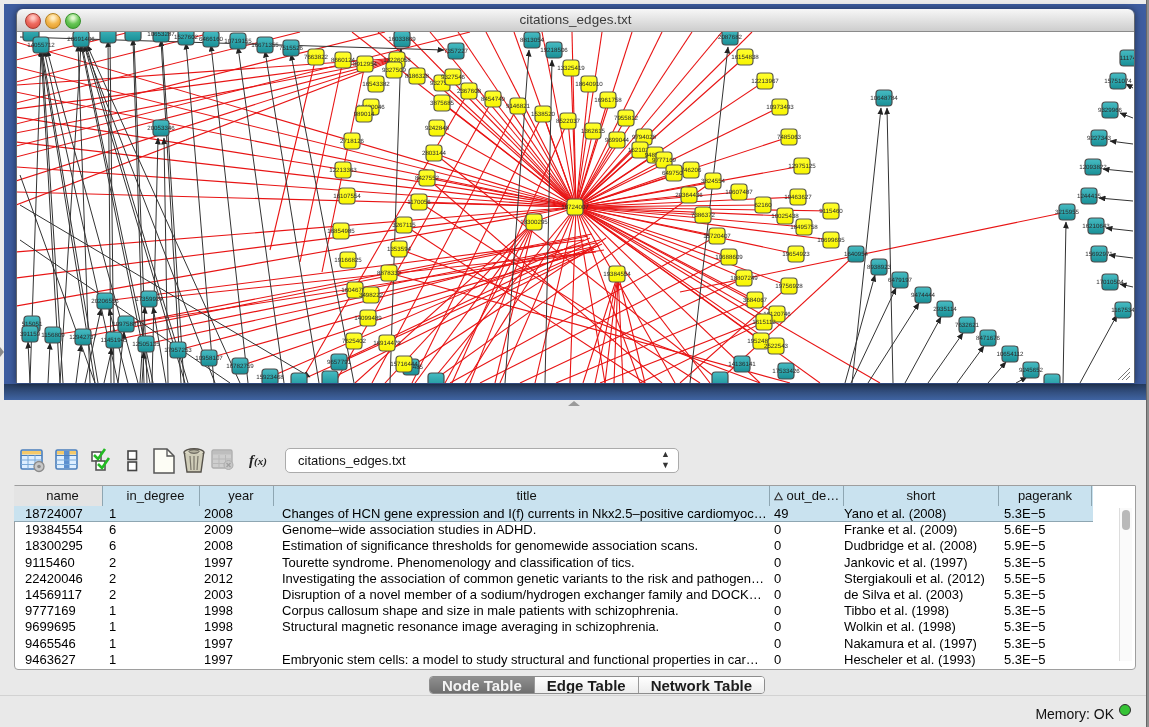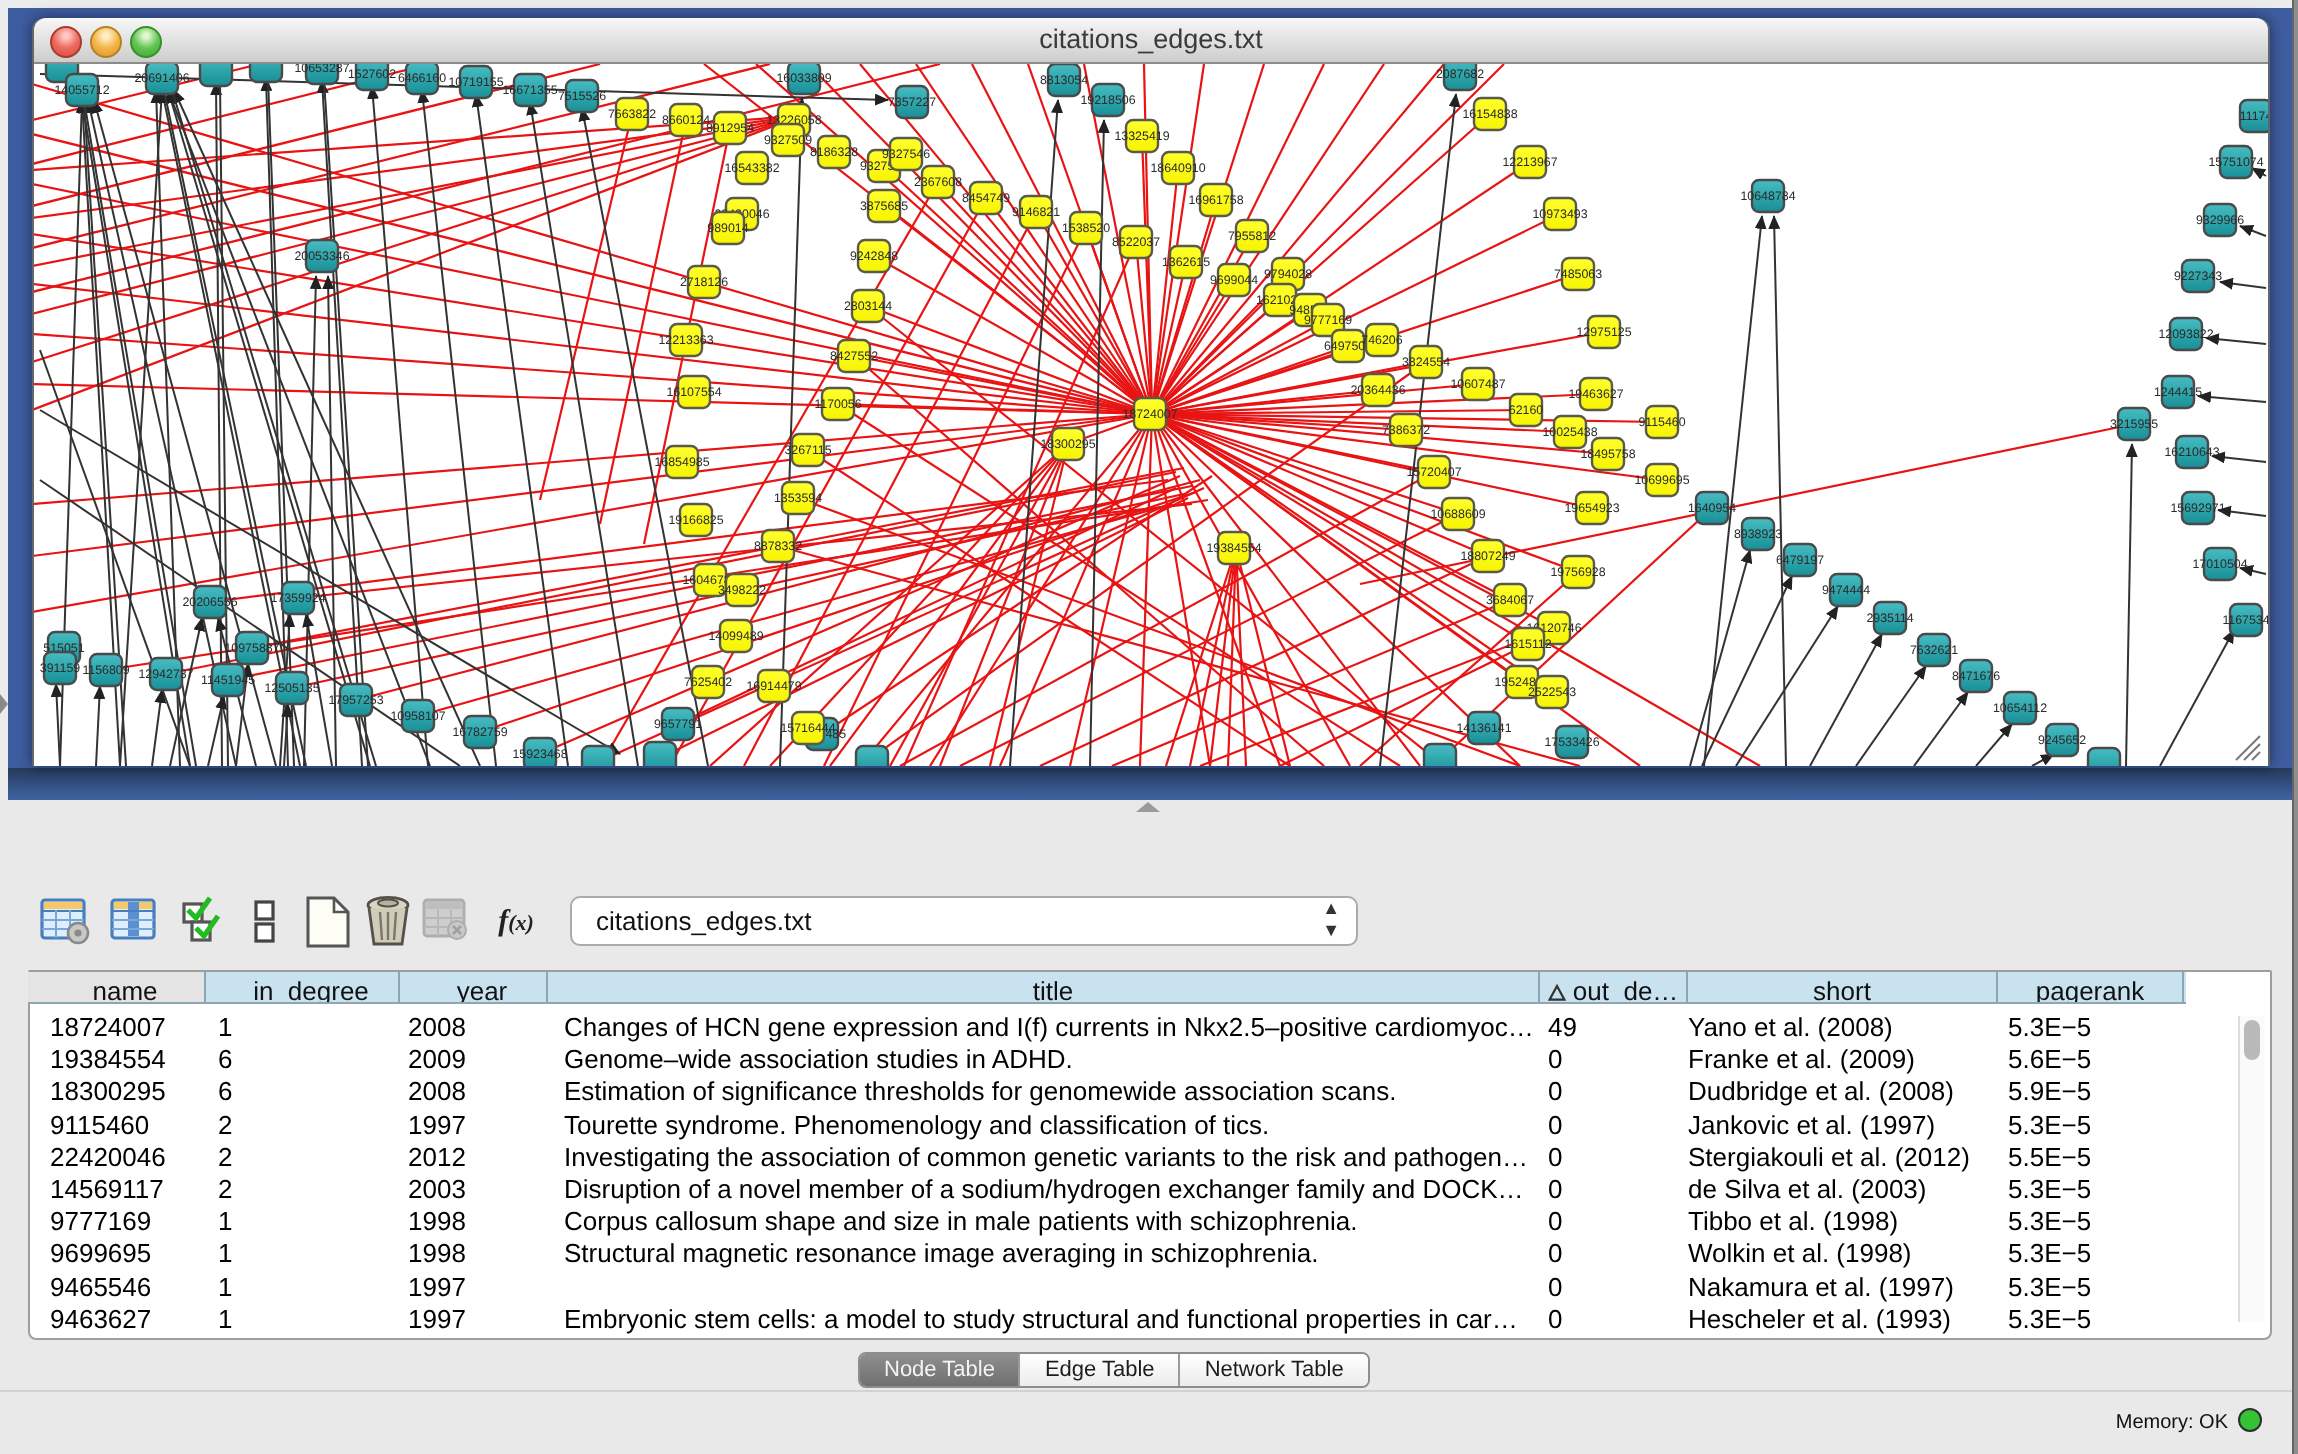--- a/index.html
+++ b/index.html
@@ -18,33 +18,33 @@
 .tl.y{left:27.5px;background:radial-gradient(circle at 50% 28%,#ffeec4 0 10%,#f3b64b 50%,#dd9327 100%);border:1px solid #b5821f}
 .tl.g{left:47.5px;background:radial-gradient(circle at 50% 28%,#dff7cf 0 10%,#66c554 50%,#3da32f 100%);border:1px solid #35922a}
 .title{position:absolute;top:3px;left:0;width:100%;text-align:center;font-size:13.5px;color:#3a3a3a}
 .canvas{position:absolute;left:0;top:23px;width:1117px;height:351px;background:#fff}
 .panel{position:absolute;left:0;top:400px;width:1146px;height:327px;background:#e9e9e9}
 .phead{position:absolute;left:0;top:0;width:100%;height:29px;background:#e3e3e3;border-top:1px solid #f6f6f6;border-bottom:1px solid #cfcfcf}
 .phead .t{position:absolute;left:10px;top:7px;font-size:13px;color:#222}
 .px{position:absolute;top:5px;font-weight:bold;color:#111}
 .tblock{position:absolute;left:14px;top:485px;width:1122px;height:185px;background:#fff;
  border:1px solid #9e9e9e;border-radius:1px 1px 4px 4px}
-.thead{position:absolute;left:14px;top:486px;height:16px;background:#c9e2ef;border-bottom:1px solid #8ea6b2;overflow:hidden}
+.thead{position:absolute;left:14px;top:486px;height:36px;background:#c9e2ef;border-bottom:1px solid #8ea6b2;overflow:hidden}
 .th{position:absolute;top:0;height:20px;border-right:1px solid #8ea6b2;text-align:center;font-size:13px;color:#111;line-height:20px}
 .th.g{background:#e4e4e4;text-indent:9px}
 .tr{position:absolute;left:14px;width:1078px;height:16px;font-size:13px;color:#000;line-height:16px;white-space:nowrap}
 .tr span{position:absolute;top:0;overflow:hidden}
 .c1{left:11px;width:80px}.c2{left:95px;width:88px}.c3{left:190px;width:70px}
 .c4{left:268px;width:490px}.c5{left:760px;width:70px}.c6{left:830px;width:155px;text-align:left}.c7{left:990px;width:88px}
 .seg{position:absolute;left:429px;top:676px;height:18px;display:flex;border:1px solid #8d8d8d;border-radius:4px;overflow:hidden;background:#fff}
-.seg div{font-size:11px;font-weight:400;line-height:17px;padding:0 12px;color:#1c1c1c;background:linear-gradient(#fff,#ececec)}
+.seg div{font-size:15px;font-weight:700;line-height:17px;padding:0 12px;color:#1c1c1c;background:linear-gradient(#fff,#ececec)}
 .seg div.sel{background:linear-gradient(#8f8f8f,#6f6f6f);color:#f4f4f4}
 .seg div+div{border-left:1px solid #9a9a9a}
 .status{position:absolute;left:0;top:695px;width:1146px;height:32px;border-top:1px solid #d2d2d2;background:#e9e9e9}
-.mem{position:absolute;right:32px;top:10px;font-size:10px;color:#111}
+.mem{position:absolute;right:32px;top:10px;font-size:14px;color:#111}
 .dot{position:absolute;right:15px;top:8px;width:12px;height:12px;border-radius:50%;background:#35c335;border:1.5px solid #2e2e2e}
 .ddown{position:absolute;left:285px;top:48px;width:394px;height:25px;background:#fff;border:1px solid #ababab;border-radius:5px;font-size:13px;color:#111;line-height:23px;padding-left:12px}
 .stp{position:absolute;right:8px;top:0;height:100%;font-size:9px;color:#333;line-height:11px;text-align:center}
 </style></head><body>
 <div class="desktop"></div>
 <div class="dstrip"></div>
 <div class="edgeL"></div>
 <div class="edgeT"></div>
 <div class="win">
  <div class="tbar">

